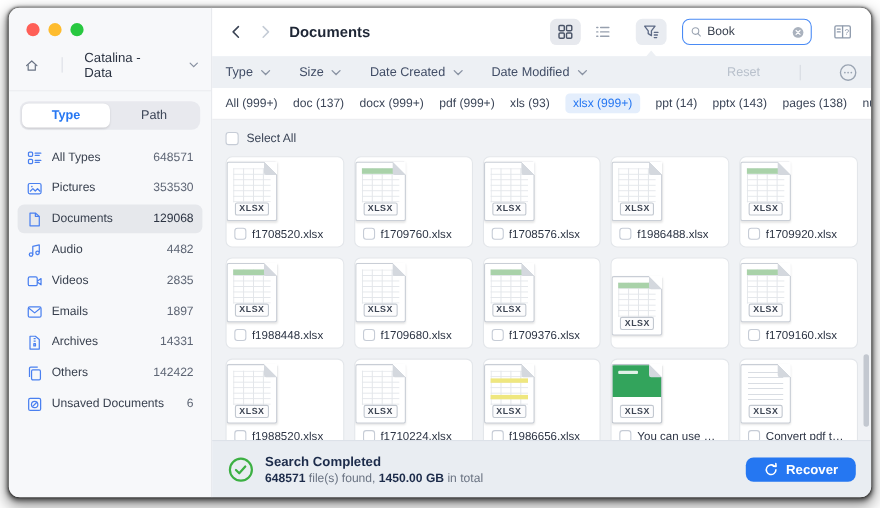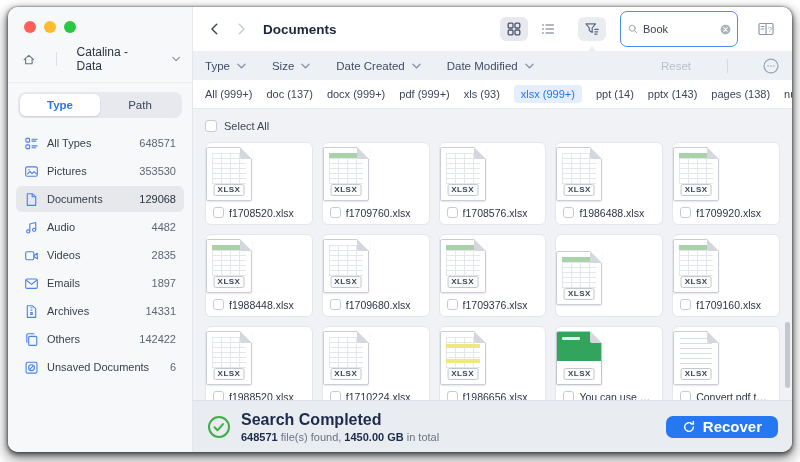--- a/index.html
+++ b/index.html
@@ -41,21 +41,21 @@
   .nav-btn { width:20px; height:20px; display:flex; align-items:center; justify-content:center; }
   .nav-btn svg{ width:14px; height:14px; }
   .hdr-title { font-size:13.5px; font-weight:700; color:#1e2635; margin-left:6px; flex:1; }
   .icon-btn { width:28px; height:24px; border-radius:6px; display:flex; align-items:center; justify-content:center; position:relative; }
   .icon-btn svg { width:16px; height:16px; }
   .icon-btn.active-bg { background:#e7e9ee; }
   .icon-btn.filter-active { background:#e9ecf1; margin-left:10px; }
   .icon-btn.filter-active::after { content:""; position:absolute; bottom:-12px; left:50%;
     transform:translateX(-50%); border:6px solid transparent; border-bottom:7px solid #edf0f4; }
   .search-box { display:flex; align-items:center; gap:4px; border:1.5px solid #4a8bf5; border-radius:7px;
-    background:#fff; height:36px; padding:0 5px 0 6px; margin:0 8px; width:118px; }
+    background:#fff; height:24px; padding:0 5px 0 6px; margin:0 8px; width:118px; }
   .search-box svg{ width:12px; height:12px; flex:none; }
   .search-input { border:none; outline:none; width:100%; font-size:11px; color:#39414f;
     font-family:"Liberation Sans", sans-serif; background:transparent; }
   .clear-btn { width:13px; height:13px; flex:none; display:flex; }
   .clear-btn svg{ width:13px; height:13px; }
   .help-btn svg{ width:18px; height:16px; }
 
   .filterbar { height:29px; flex:none; background:#edf0f4; display:flex; align-items:center;
     padding:0 12px; gap:26px; position:relative; z-index:2; }
   .filter-item { display:flex; align-items:center; gap:5px; font-size:11.5px; color:#414d66; }
@@ -103,25 +103,25 @@
   .fname-row .cb { width:11px; height:11px; }
   .fname { font-size:10.5px; color:#2c3444; white-space:nowrap; overflow:hidden; text-overflow:ellipsis; }
   .scroll-thumb { position:absolute; right:2px; bottom:12px; width:5px; height:66px; border-radius:3px; background:#c3c8d0; }
 
   
   .footer { height:52px; flex:none; background:#e9edf2; border-top:1px solid #dde2e9;
     display:flex; align-items:center; padding:0 14px; gap:10px; }
   .check-ic { width:24px; height:24px; flex:none; }
   .check-ic svg { width:24px; height:24px; }
   .status-lines { flex:1; }
-  .status-title { font-size:16px; font-weight:700; color:#1c2b4a; margin-bottom:2px; }
+  .status-title { font-size:12px; font-weight:700; color:#1c2b4a; margin-bottom:2px; }
   .status-sub { font-size:11px; color:#6a7382; }
   .status-sub b { color:#1c2b4a; }
   .recover-btn { background:#2577f2; color:#fff; border:none; border-radius:7px; height:22px;
-    padding:0 16px; font-size:15px; font-weight:600; display:flex; align-items:center; gap:7px;
+    padding:0 16px; font-size:12px; font-weight:600; display:flex; align-items:center; gap:7px;
     font-family:"Liberation Sans", sans-serif; }
   .recover-btn svg { width:14px; height:14px; }
 </style>
 </head>
 <body>
 
 <div class="window">
 
   <div class="sidebar">
     <div class="traffic">

